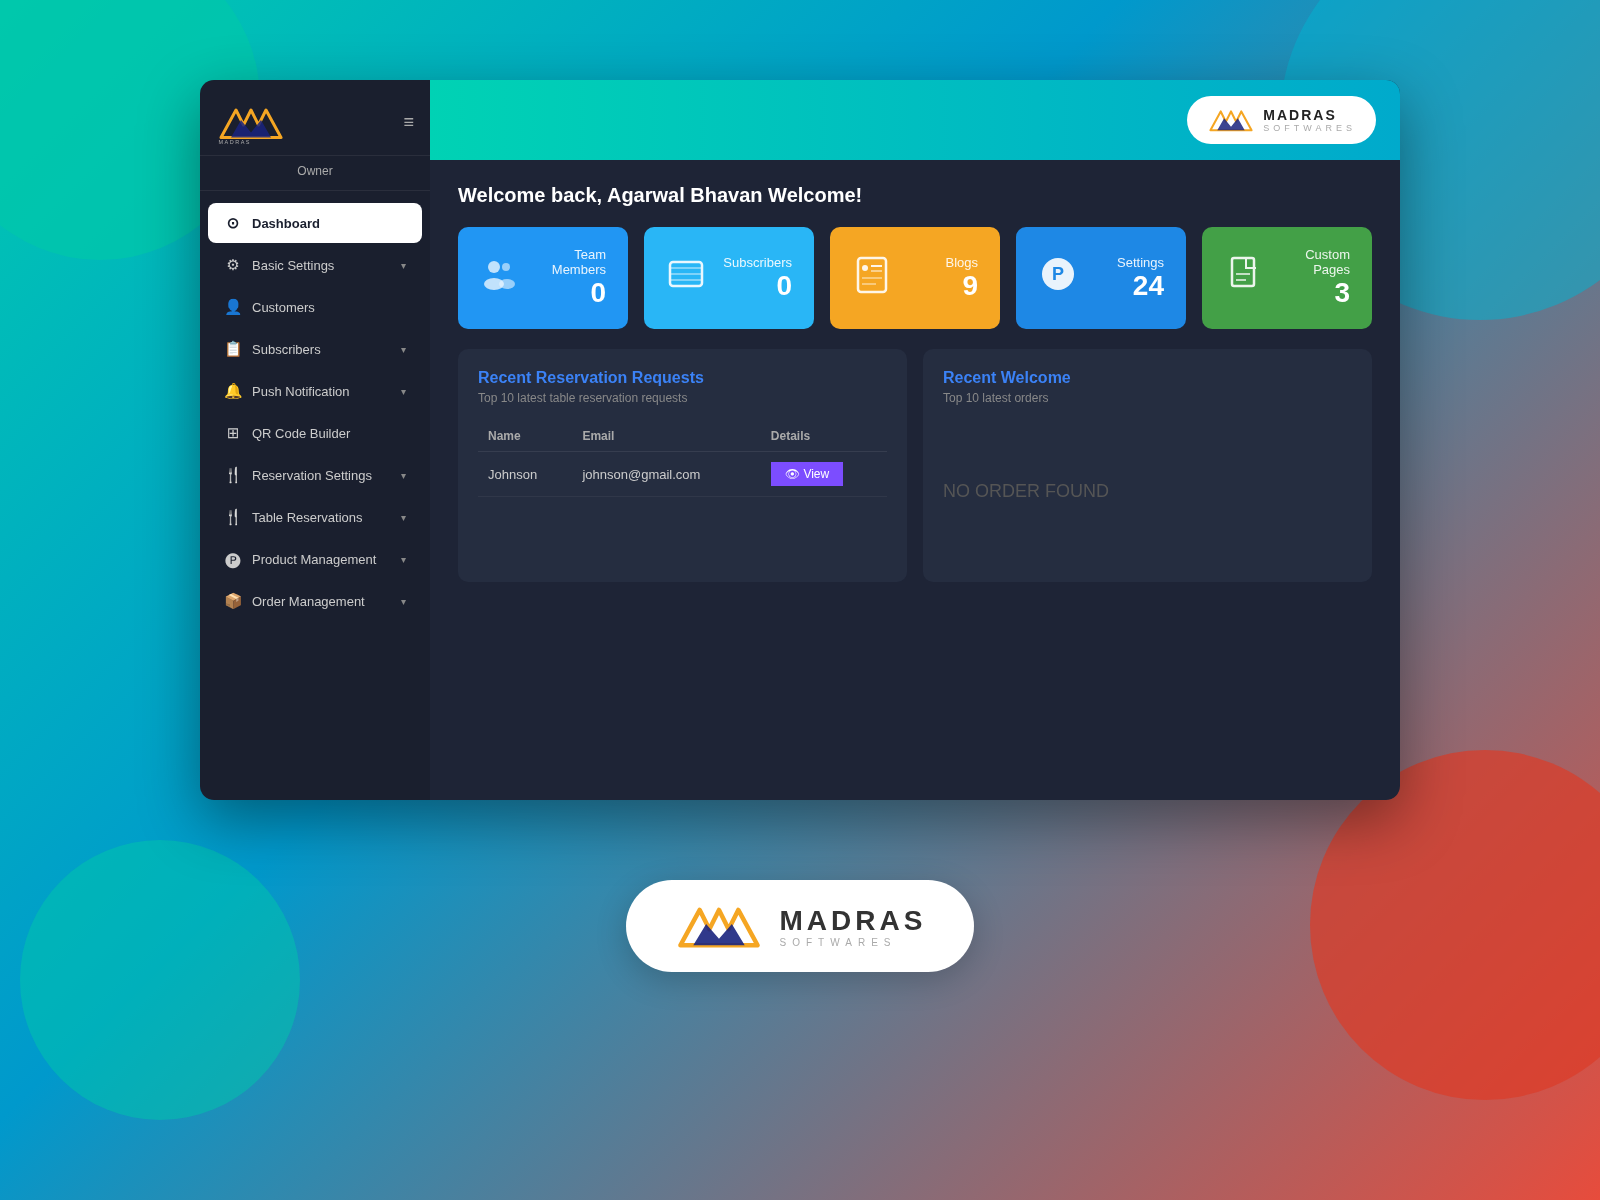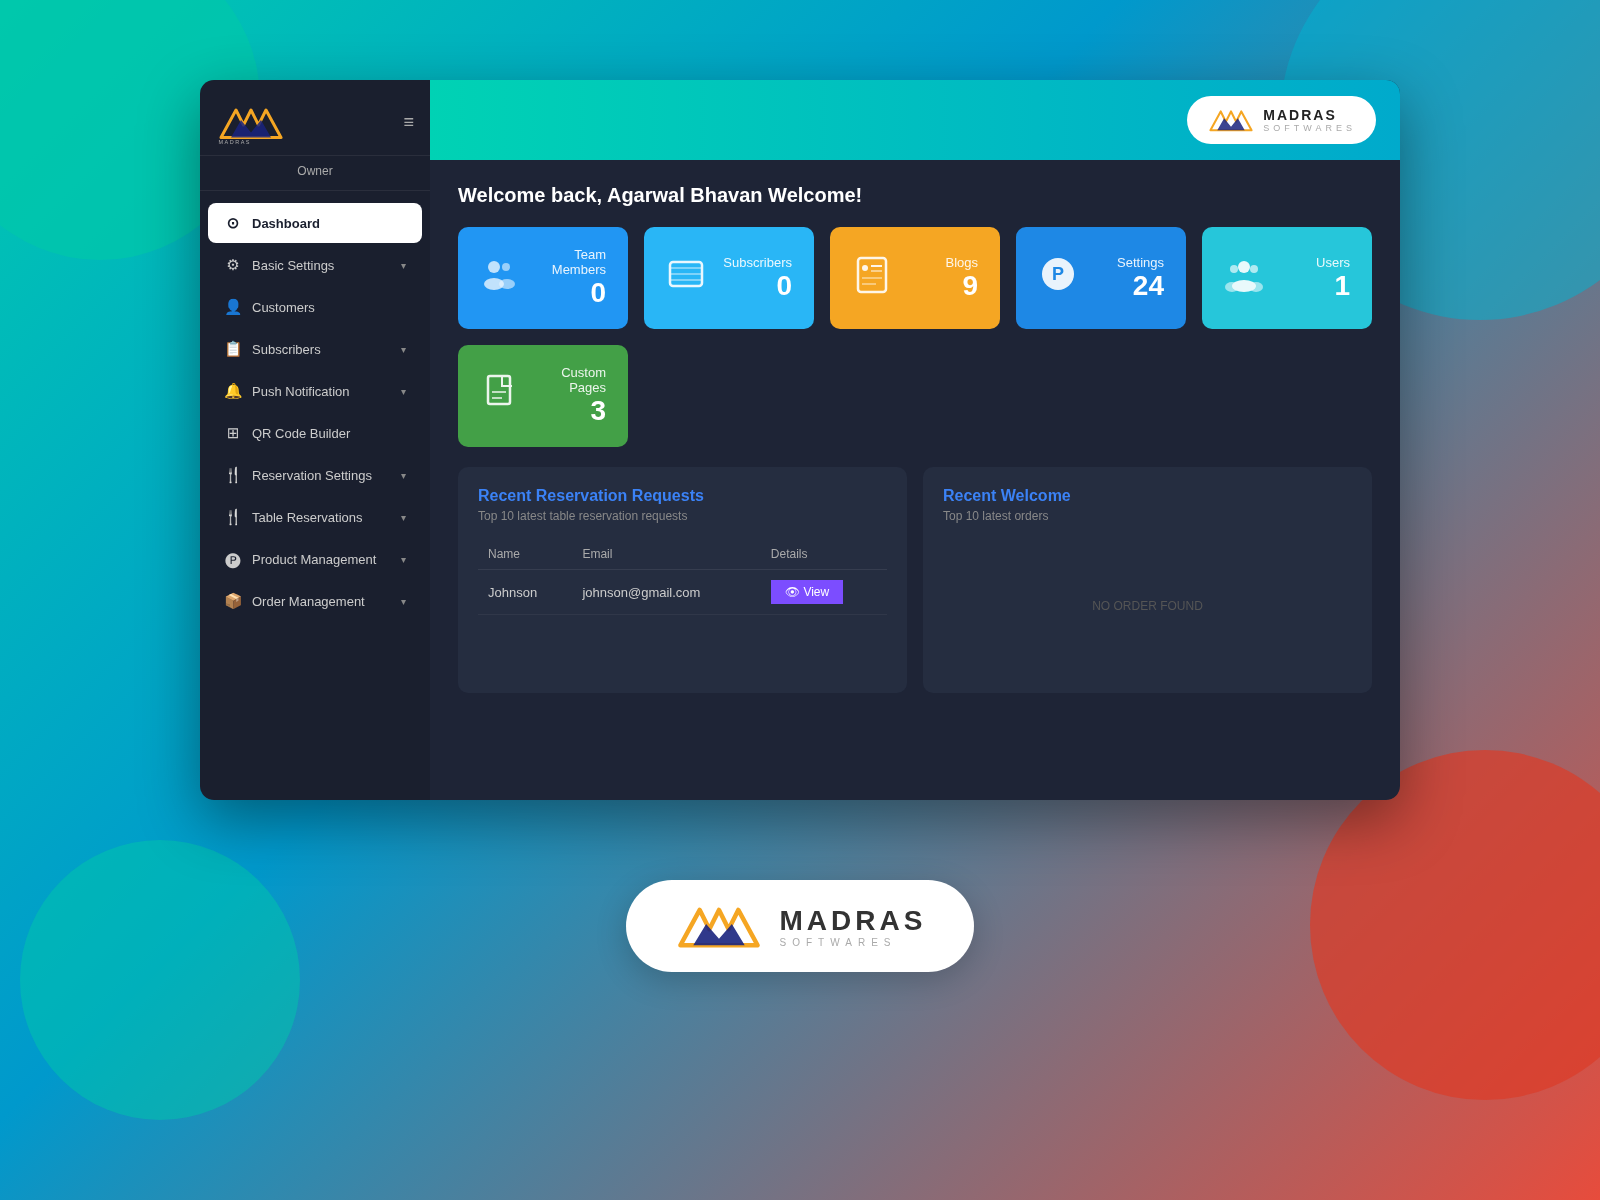--- a/index.html
+++ b/index.html
@@ -232,21 +232,21 @@
 
     
     .res-table {
       width: 100%;
       border-collapse: collapse;
       margin-top: 8px;
     }
     .res-table th {
       color: #aaa;
       font-size: 12px;
-      font-weight: 400;
+      font-weight: 700;
       padding: 8px 10px;
       text-align: left;
       border-bottom: 1px solid rgba(255,255,255,0.08);
     }
     .res-table td {
       color: #ccc;
       font-size: 13px;
       padding: 10px 10px;
       border-bottom: 1px solid rgba(255,255,255,0.05);
     }
@@ -259,22 +259,21 @@
       padding: 5px 14px;
       font-size: 12px;
       cursor: pointer;
       display: flex;
       align-items: center;
       gap: 5px;
     }
 
     .no-order {
       color: #555;
-      font-size: 12px;
-      text-align: center;
+      font-size: 18px;
       padding: 60px 0;
     }
 
     
     .bottom-logo-container {
       display: flex;
       justify-content: center;
       margin-top: 20px;
       position: relative;
       z-index: 2;
@@ -467,36 +466,20 @@
               <circle cx="20" cy="20" r="16" fill="white"></circle>
               <text x="20" y="26" text-anchor="middle" font-size="18" font-weight="bold" fill="#1e88e5" font-family="Arial">P</text>
             </svg>
           </div>
           <div class="stat-card-info">
             <div class="stat-card-label">Settings</div>
             <div class="stat-card-value">24</div>
           </div>
         </div>
 
-        <div class="stat-card blue3">
-          <div class="stat-card-icon">
-            <svg width="40" height="40" viewBox="0 0 40 40" fill="white" xmlns="http://www.w3.org/2000/svg">
-              <circle cx="20" cy="13" r="6"></circle>
-              <circle cx="10" cy="15" r="4" opacity="0.7"></circle>
-              <circle cx="30" cy="15" r="4" opacity="0.7"></circle>
-              <ellipse cx="20" cy="32" rx="12" ry="6"></ellipse>
-              <ellipse cx="8" cy="33" rx="7" ry="5" opacity="0.6"></ellipse>
-              <ellipse cx="32" cy="33" rx="7" ry="5" opacity="0.6"></ellipse>
-            </svg>
-          </div>
-          <div class="stat-card-info">
-            <div class="stat-card-label">Users</div>
-            <div class="stat-card-value">1</div>
-          </div>
-        </div>
 
         <div class="stat-card green">
           <div class="stat-card-icon">
             <svg width="40" height="40" viewBox="0 0 40 40" fill="white" xmlns="http://www.w3.org/2000/svg">
               <rect x="8" y="4" width="22" height="28" rx="2" fill="none" stroke="white" stroke-width="2.5"></rect>
               <polyline points="22,4 22,14 32,14" fill="none" stroke="white" stroke-width="2"></polyline>
               <line x1="12" y1="20" x2="26" y2="20" stroke="white" stroke-width="1.5"></line>
               <line x1="12" y1="26" x2="22" y2="26" stroke="white" stroke-width="1.5"></line>
             </svg>
           </div>

